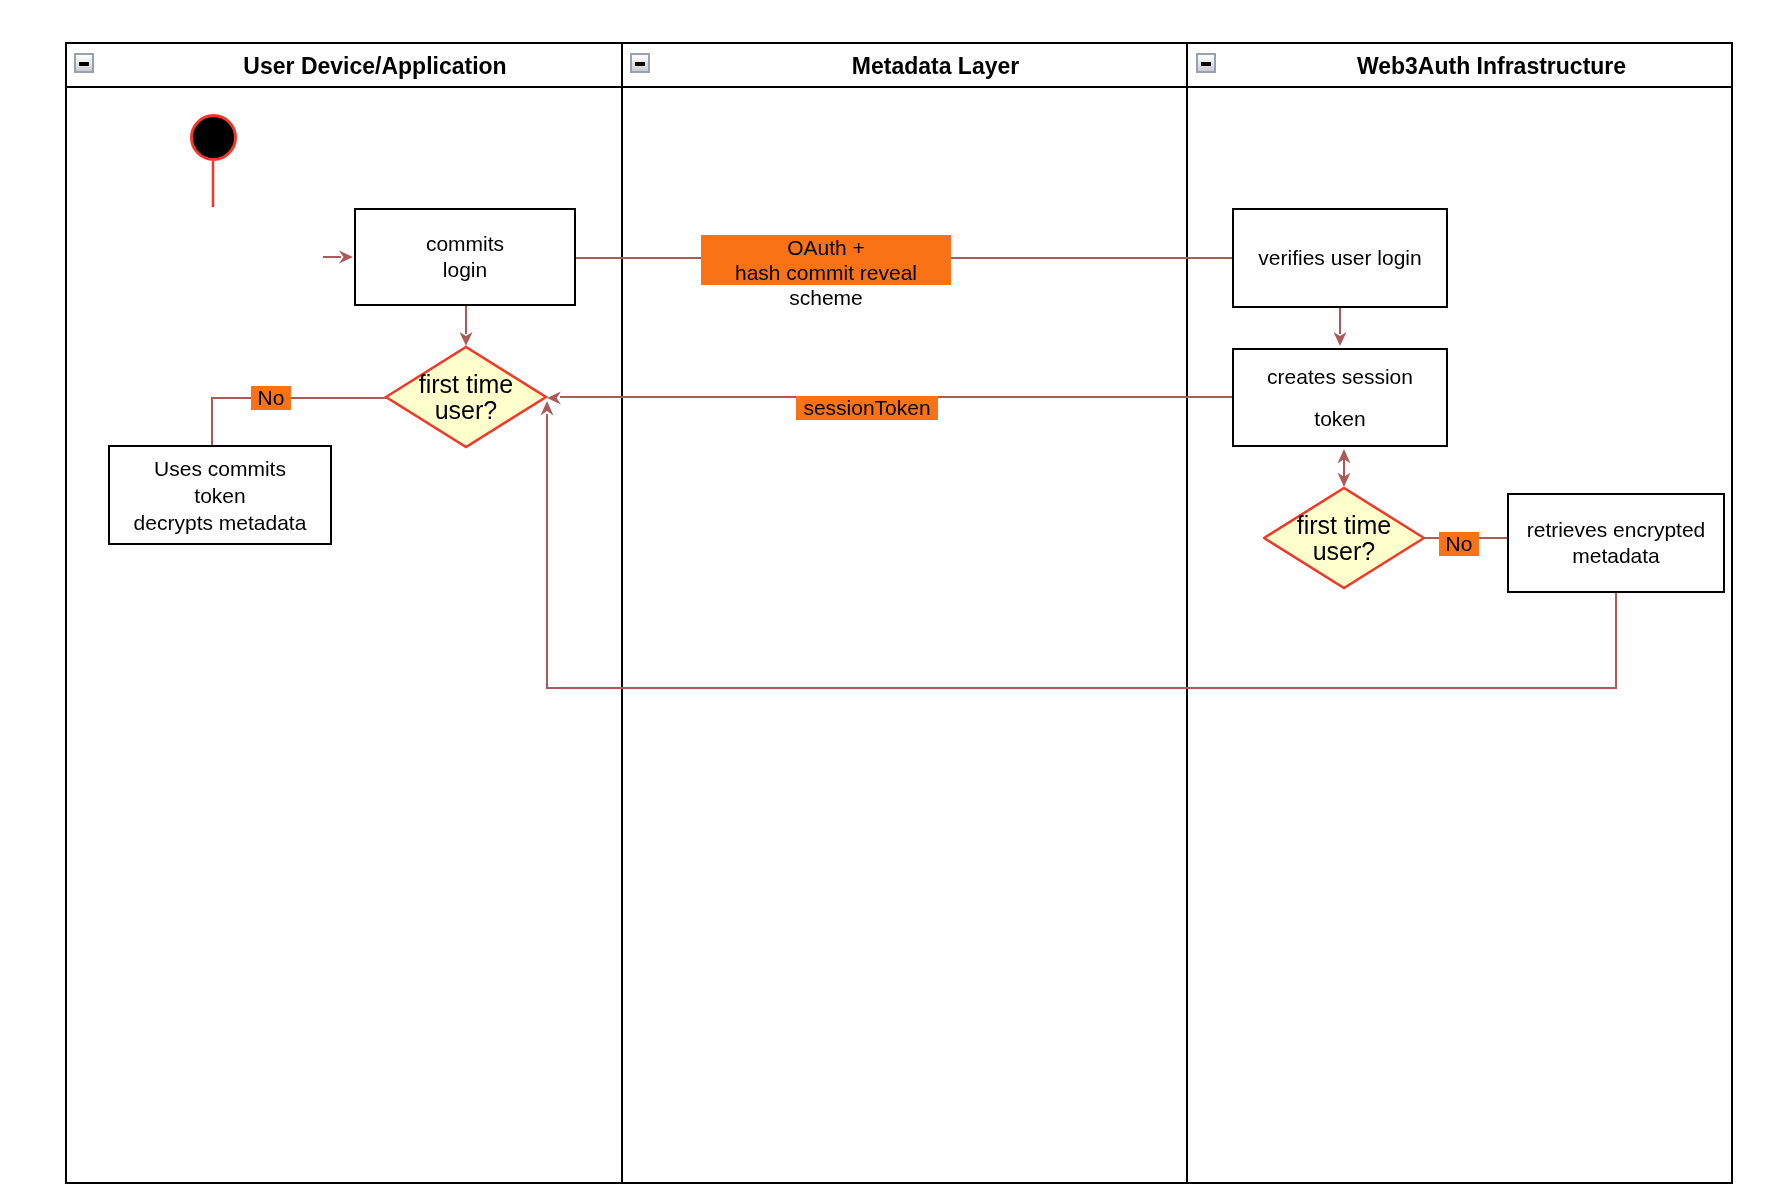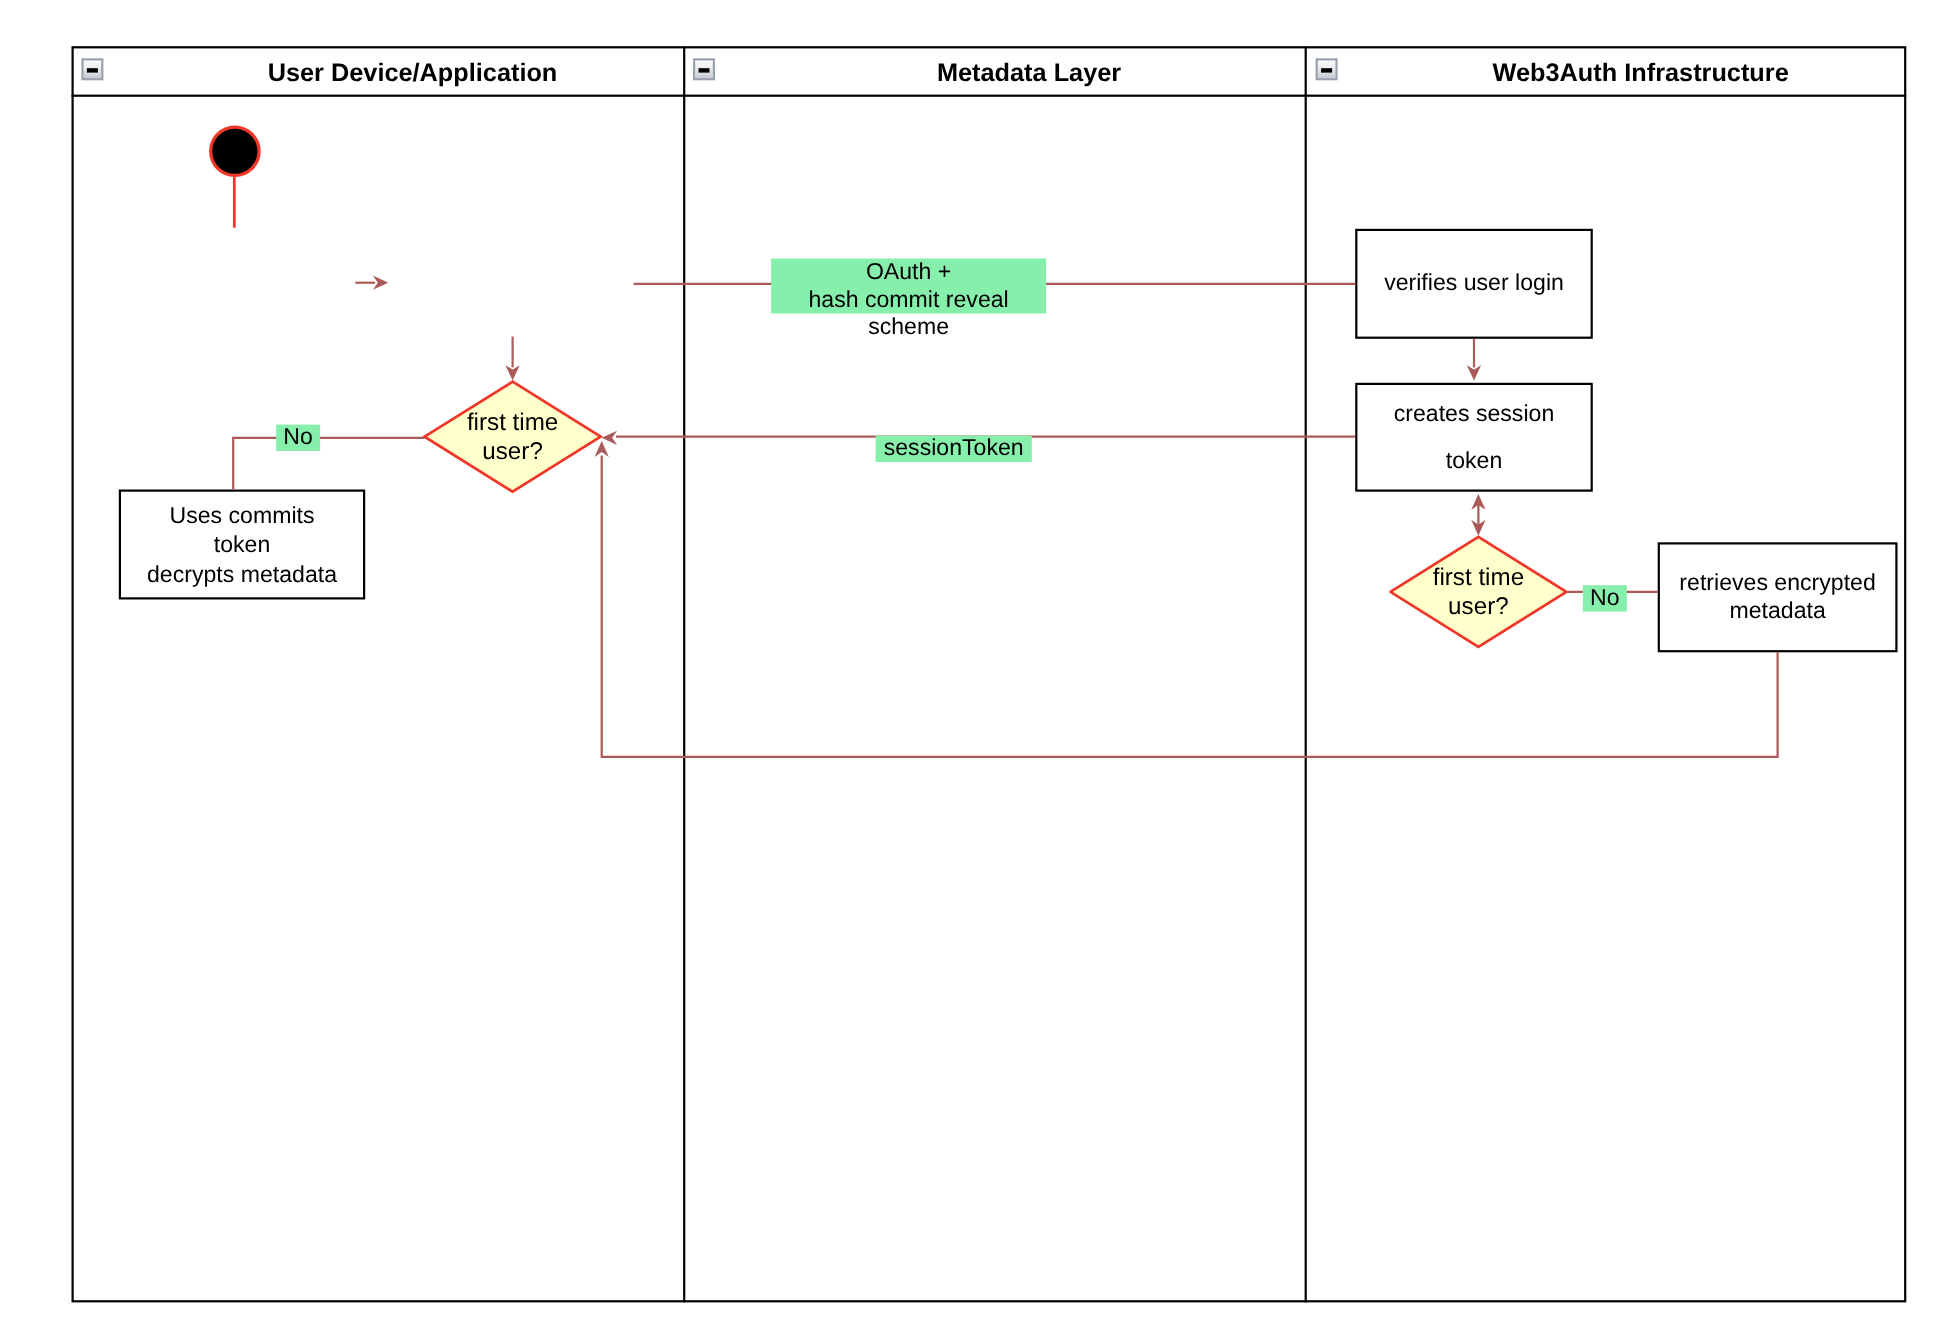--- a/index.html
+++ b/index.html
@@ -19,26 +19,26 @@
     border:2px solid #99a1ad;
     background:linear-gradient(180deg,#fdfdfd 0%,#e9ebee 45%,#c7cbd1 100%); }
   .minus-bar { position:absolute; left:3px; top:7px; width:10px; height:4px; background:#000; }
   
   .node { position:absolute; box-sizing:border-box; border:2px solid #000; background:#fff;
     display:flex; flex-direction:column; align-items:center; justify-content:center;
     font-size:21px; line-height:26px; text-align:center; z-index:2; }
   .initial-node { position:absolute; left:190px; top:114px; width:47px; height:47px;
     box-sizing:border-box; background:#000; border:3px solid #f03728; border-radius:50%; z-index:2; }
   .diamond-svg { position:absolute; z-index:2; }
-  .diamond-label { position:absolute; width:160px; text-align:center; font-size:22px;
+  .diamond-label { position:absolute; width:160px; text-align:center; font-size:25px;
     line-height:26px; z-index:2; }
   
   .wires { position:absolute; left:0; top:0; z-index:3; pointer-events:none; }
   
-  .edge-label { position:absolute; background:#86efac; text-align:center; font-size:21px;
+  .edge-label { position:absolute; background:#f97316; text-align:center; font-size:21px;
     line-height:25px; z-index:4; }
 </style>
 </head>
 <body>
 
 <div class="canvas">
 
   <div class="pool-frame"></div>
   <div class="lane-vline" style="left:621px;"></div>
   <div class="lane-vline" style="left:1186px;"></div>
@@ -54,20 +54,24 @@
   <div class="collapse-btn" style="left:630px; top:53px;">
     <span class="minus-bar"></span>
   </div>
   <div class="collapse-btn" style="left:1196px; top:53px;">
     <span class="minus-bar"></span>
   </div>
 
   <div class="initial-node"></div>
 
 
+  <div class="node" style="left:354px; top:208px; width:222px; height:98px;">
+    <div>commits</div>
+    <div>login</div>
+  </div>
 
   <svg class="diamond-svg" style="left:384px; top:345px;" width="164" height="104">
     <polygon points="2,52 82,2 162,52 82,102" fill="#ffffcc" stroke="#f03728" stroke-width="2.5"></polygon>
   </svg>
   <div class="diamond-label" style="left:386px; top:371px;">
     <div>first time</div>
     <div>user?</div>
   </div>
 
   <div class="node" style="left:108px; top:445px; width:224px; height:100px; line-height:27px;">

